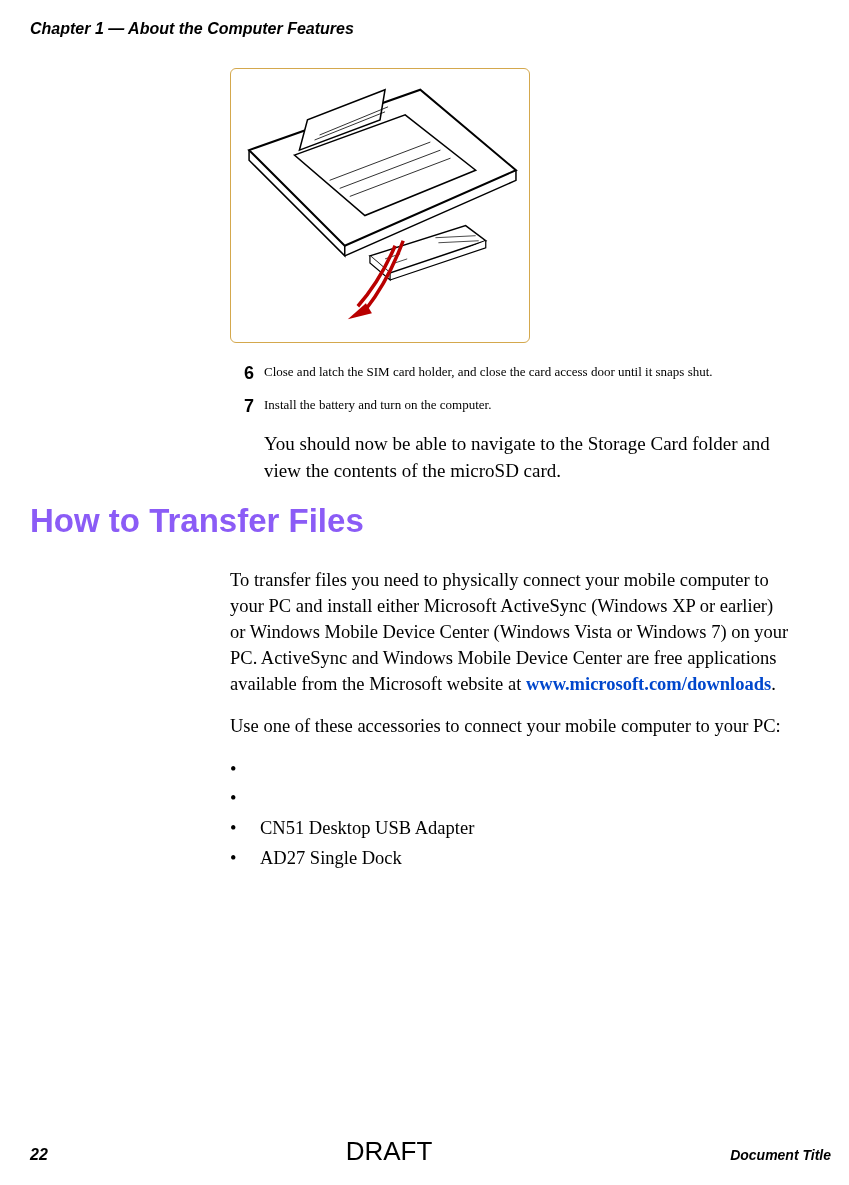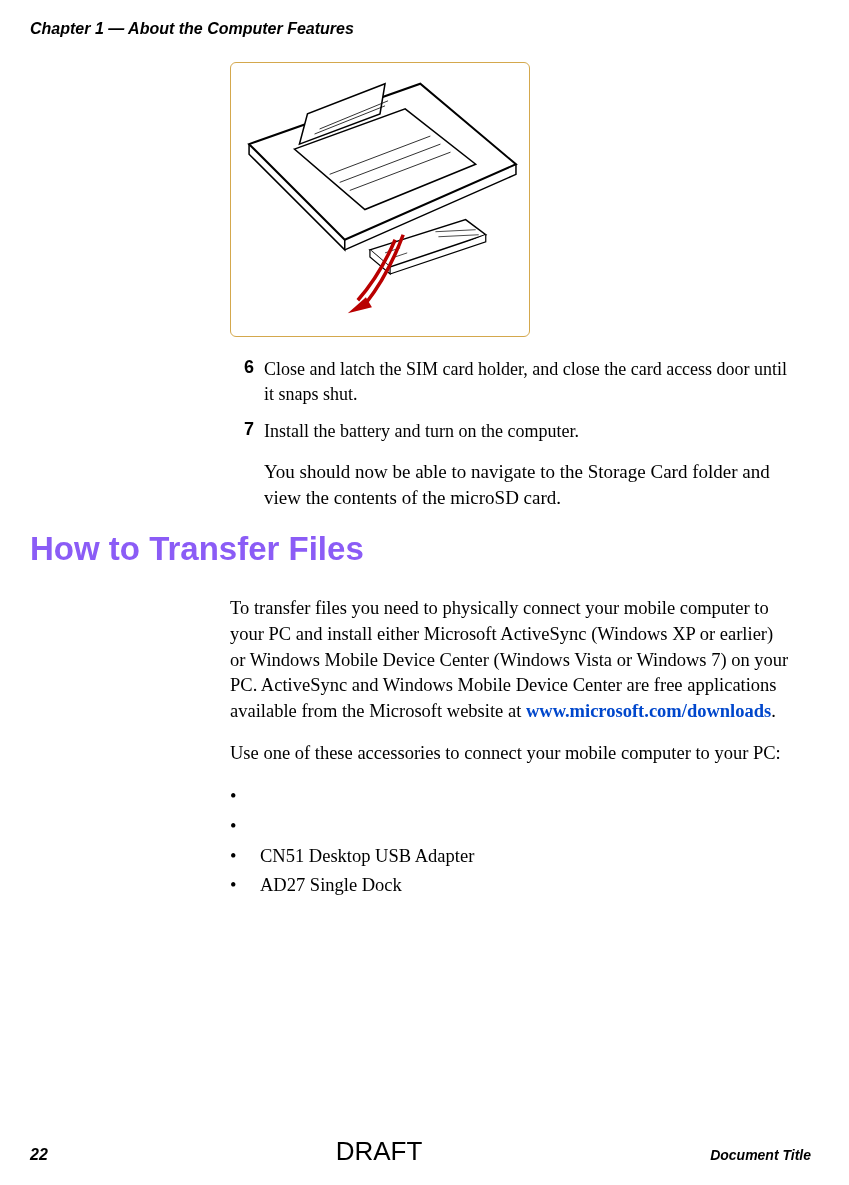--- a/index.html
+++ b/index.html
@@ -14,21 +14,21 @@
       font-family: Georgia, 'Times New Roman', serif;
       position: relative;
       padding: 20px 30px;
     }
     .header {
       font-family: Arial, Helvetica, sans-serif;
       font-weight: bold;
       font-style: italic;
       font-size: 16px;
       color: #000;
-      margin-bottom: 24px;
+      margin-bottom: 30px;
     }
     .figure-container {
       margin-left: 200px;
       margin-bottom: 20px;
     }
     .figure-box {
       width: 300px;
       height: 275px;
       border: 1px solid #d4a84d;
       border-radius: 6px;
@@ -52,21 +52,21 @@
       font-family: Arial, Helvetica, sans-serif;
       font-weight: bold;
       font-size: 18px;
       width: 24px;
       flex-shrink: 0;
       text-align: right;
       margin-right: 10px;
       color: #000;
     }
     .item-text {
-      font-size: 18px;
+      font-size: 13px;
       line-height: 1.4;
       color: #000;
     }
     .follow-text {
       margin-left: 234px;
       margin-right: 30px;
       font-size: 19px;
       line-height: 1.4;
       margin-top: 14px;
       margin-bottom: 18px;
@@ -101,21 +101,21 @@
       margin-bottom: 2px;
     }
     .bullet {
       width: 30px;
       flex-shrink: 0;
     }
     .footer {
       position: absolute;
       bottom: 18px;
       left: 30px;
-      right: 38px;
+      right: 18px;
       display: flex;
       align-items: baseline;
       justify-content: space-between;
       font-family: Arial, Helvetica, sans-serif;
       margin-top: 24px;
     }
     .page-num {
       font-weight: bold;
       font-style: italic;
       font-size: 16px;

